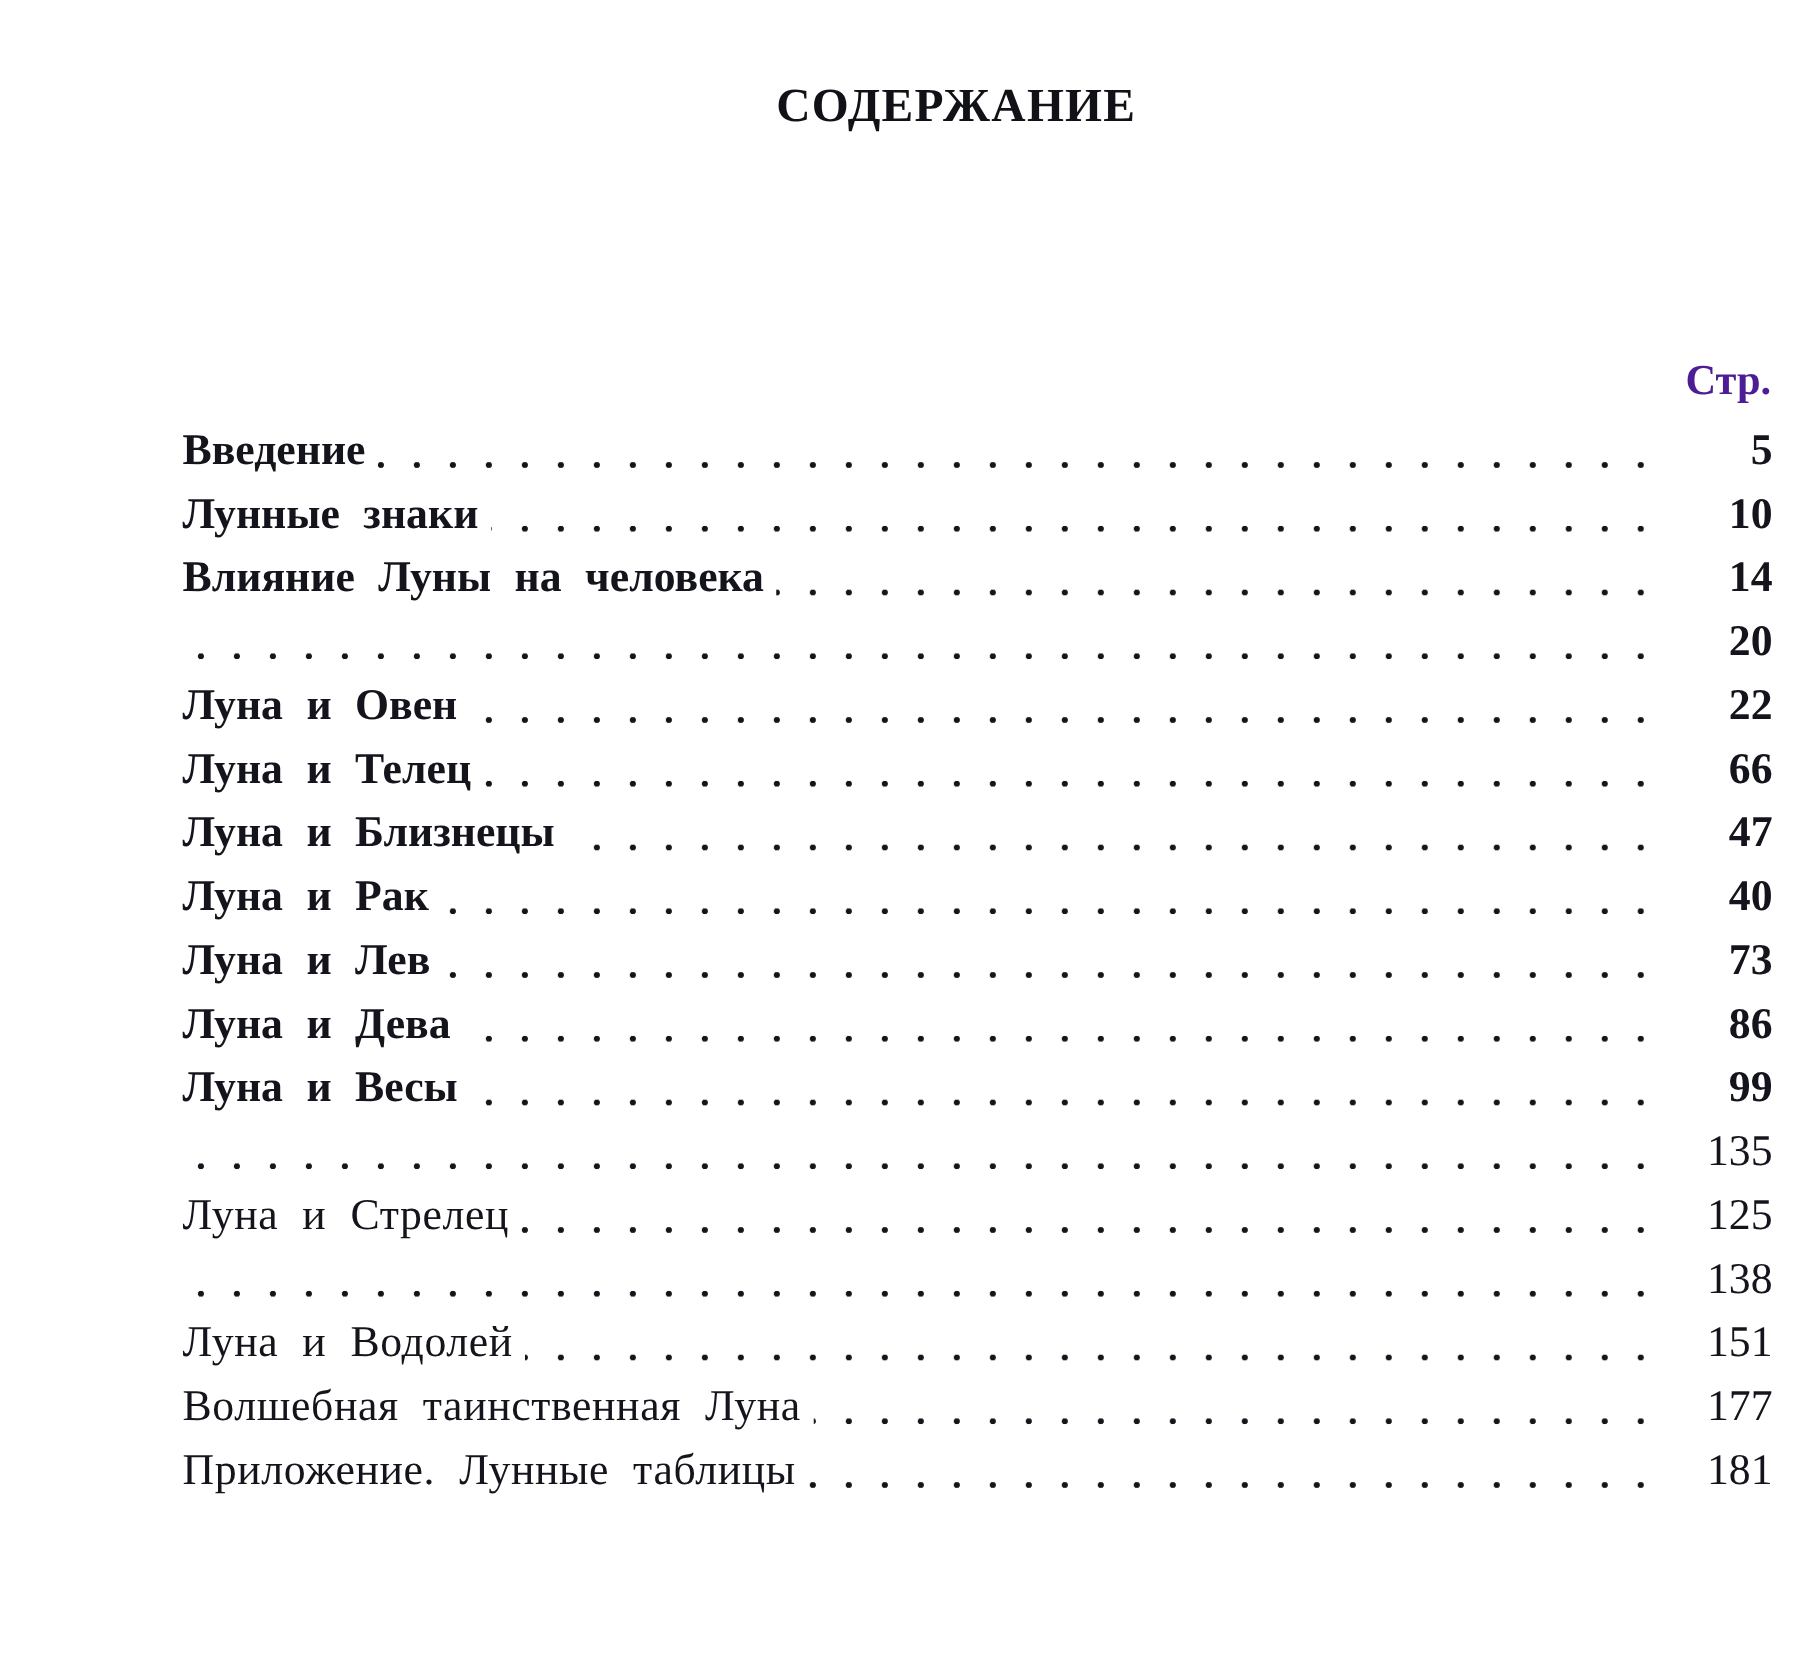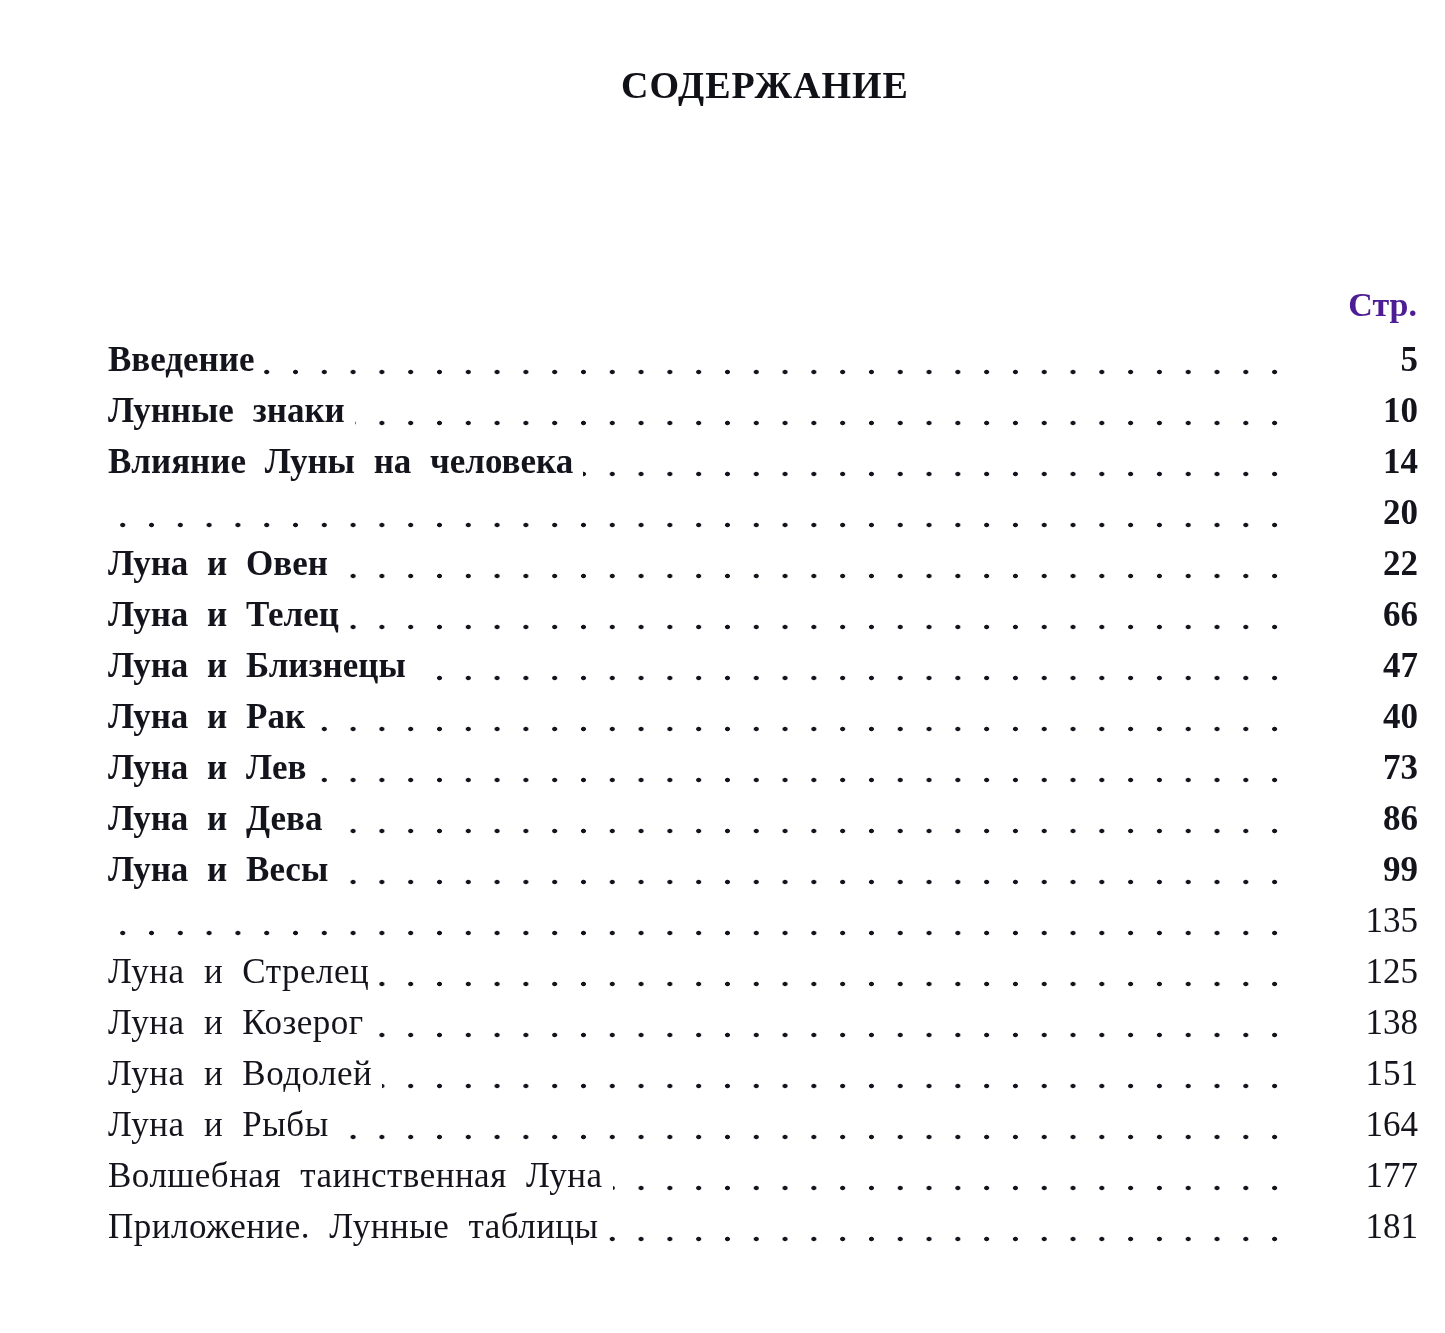--- a/index.html
+++ b/index.html
@@ -44,20 +44,21 @@
       list-style: none;
     }
     .toc-row {
       position: relative;
       height: 51px;
       display: flex;
       align-items: flex-start;
       font-size: 35px;
       line-height: 51px;
       white-space: nowrap;
+      margin-left: 38px;
     }
     .toc-row.bold .toc-title { font-weight: bold; }
     .toc-row.bold .toc-page { font-weight: bold; }
     .toc-title {
       word-spacing: 10px;
       background: #fff;
       padding-right: 10px;
       position: relative;
       z-index: 1;
     }
@@ -148,32 +149,26 @@
     <span class="toc-leader"></span>
     <span class="toc-page">135</span>
   </li>
   <li class="toc-row light">
     <span class="toc-leader"></span>
     <span class="toc-title">Луна и Стрелец</span>
     <span class="toc-page">125</span>
   </li>
   <li class="toc-row light">
     <span class="toc-leader"></span>
-    <span class="toc-title">Луна и Козерог</span>
     <span class="toc-page">138</span>
   </li>
   <li class="toc-row light">
     <span class="toc-leader"></span>
     <span class="toc-title">Луна и Водолей</span>
     <span class="toc-page">151</span>
-  </li>
-  <li class="toc-row light">
-    <span class="toc-leader"></span>
-    <span class="toc-title">Луна и Рыбы</span>
-    <span class="toc-page">164</span>
   </li>
   <li class="toc-row light">
     <span class="toc-leader"></span>
     <span class="toc-title">Волшебная таинственная Луна</span>
     <span class="toc-page">177</span>
   </li>
   <li class="toc-row light">
     <span class="toc-leader"></span>
     <span class="toc-title">Приложение. Лунные таблицы</span>
     <span class="toc-page">181</span>

